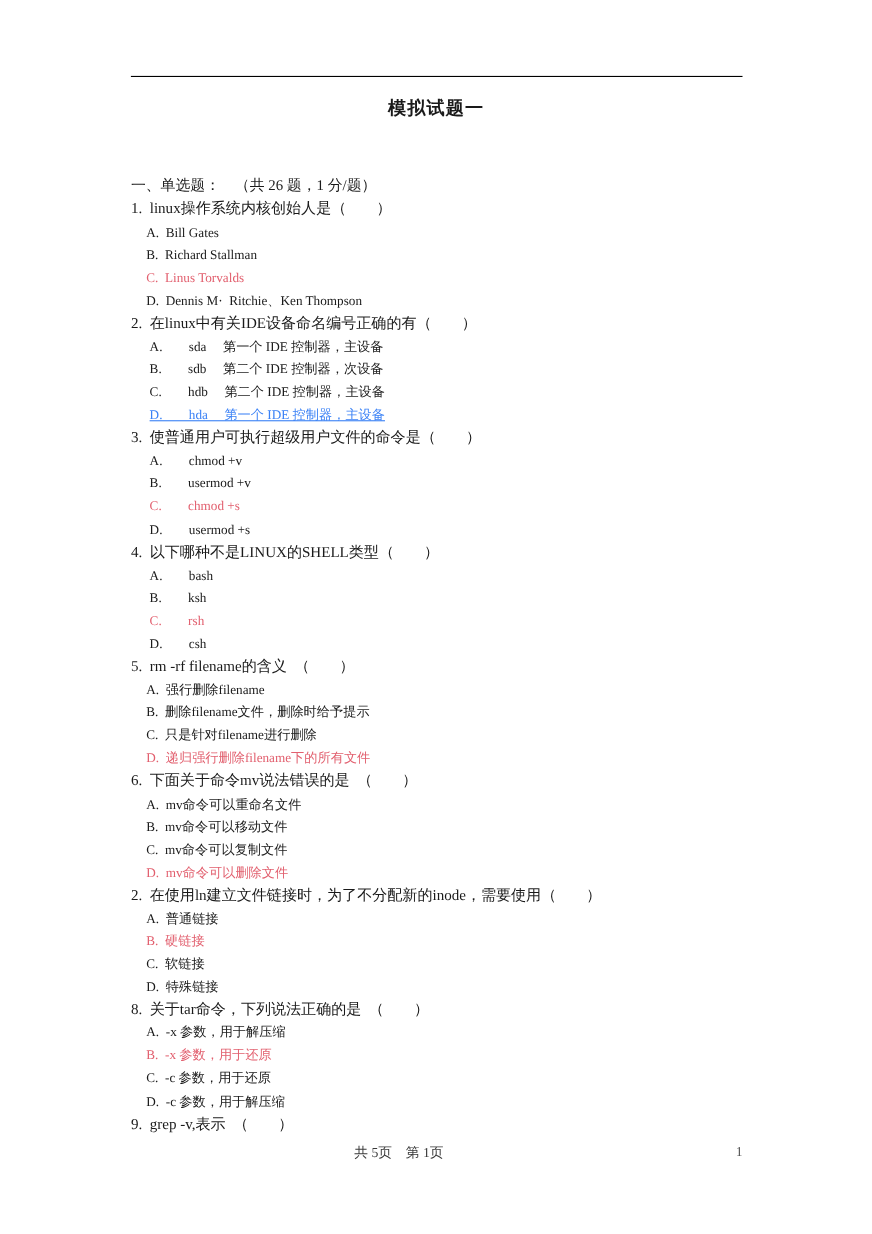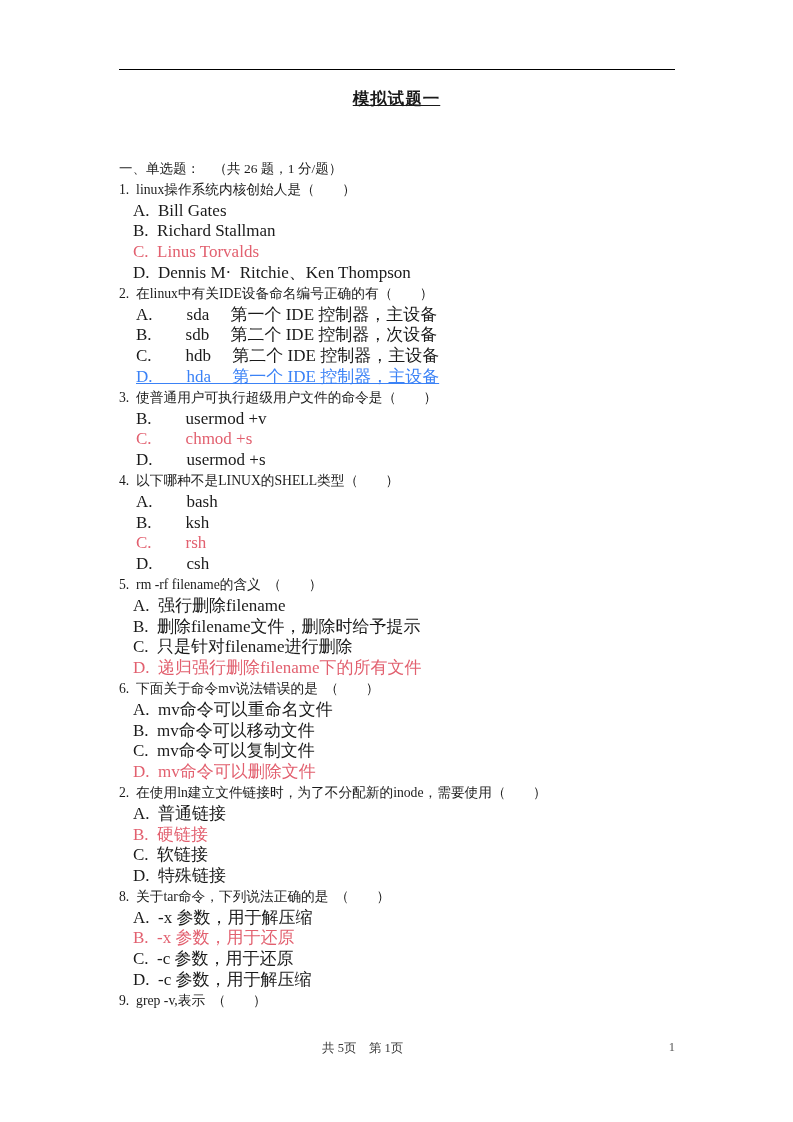--- a/index.html
+++ b/index.html
@@ -36,42 +36,41 @@
   #doc-title {
     position: absolute;
     left: 0;
     top: 88px;
     width: 793px;
     text-align: center;
     font-size: 16.5px;
     font-weight: bold;
     letter-spacing: 1px;
     font-family: "DejaVu Sans", "Liberation Sans", sans-serif;
-    text-decoration: underline;
   }
 
   #content {
     position: absolute;
     left: 119px;
     top: 137px;
     width: 600px;
     margin-top: 22px;
   }
   .section-head {
     font-size: 13.5px;
     line-height: 20.8px;
     white-space: pre;
   }
   .q-line {
     font-size: 13.7px;
     line-height: 20.8px;
     white-space: pre;
   }
   .opt-line {
-    font-size: 17px;
+    font-size: 12px;
     line-height: 20.8px;
     white-space: pre;
     padding-left: 14px;
   }
   .opt-line.wide {
     padding-left: 17px;
   }
   .answer {
     color: #e2606f;
   }
@@ -116,20 +115,21 @@
         <div class="opt-line">A.  Bill Gates</div>
         <div class="opt-line">B.  Richard Stallman</div>
         <div class="opt-line answer" style="color: rgb(226, 96, 111);">C.  Linus Torvalds</div>
         <div class="opt-line">D.  Dennis M·  Ritchie、Ken Thompson</div>
         <div class="q-line">2.  在linux中有关IDE设备命名编号正确的有（        ）</div>
         <div class="opt-line wide">A.　　sda　 第一个 IDE 控制器，主设备</div>
         <div class="opt-line wide">B.　　sdb　 第二个 IDE 控制器，次设备</div>
         <div class="opt-line wide">C.　　hdb　 第二个 IDE 控制器，主设备</div>
         <div class="opt-line wide answer" style="color: #3b82f6; text-decoration: underline;">D.　　hda　 第一个 IDE 控制器，主设备</div>
         <div class="q-line">3.  使普通用户可执行超级用户文件的命令是（        ）</div>
+        <div class="opt-line wide">A.　　chmod +v</div>
         <div class="opt-line wide">B.　　usermod +v</div>
         <div class="opt-line wide answer" style="color: rgb(226, 96, 111);">C.　　chmod +s</div>
         <div class="opt-line wide">D.　　usermod +s</div>
         <div class="q-line">4.  以下哪种不是LINUX的SHELL类型（        ）</div>
         <div class="opt-line wide">A.　　bash</div>
         <div class="opt-line wide">B.　　ksh</div>
         <div class="opt-line wide answer" style="color: rgb(226, 96, 111);">C.　　rsh</div>
         <div class="opt-line wide">D.　　csh</div>
         <div class="q-line">5.  rm -rf filename的含义  （        ）</div>
         <div class="opt-line">A.  强行删除filename</div>

